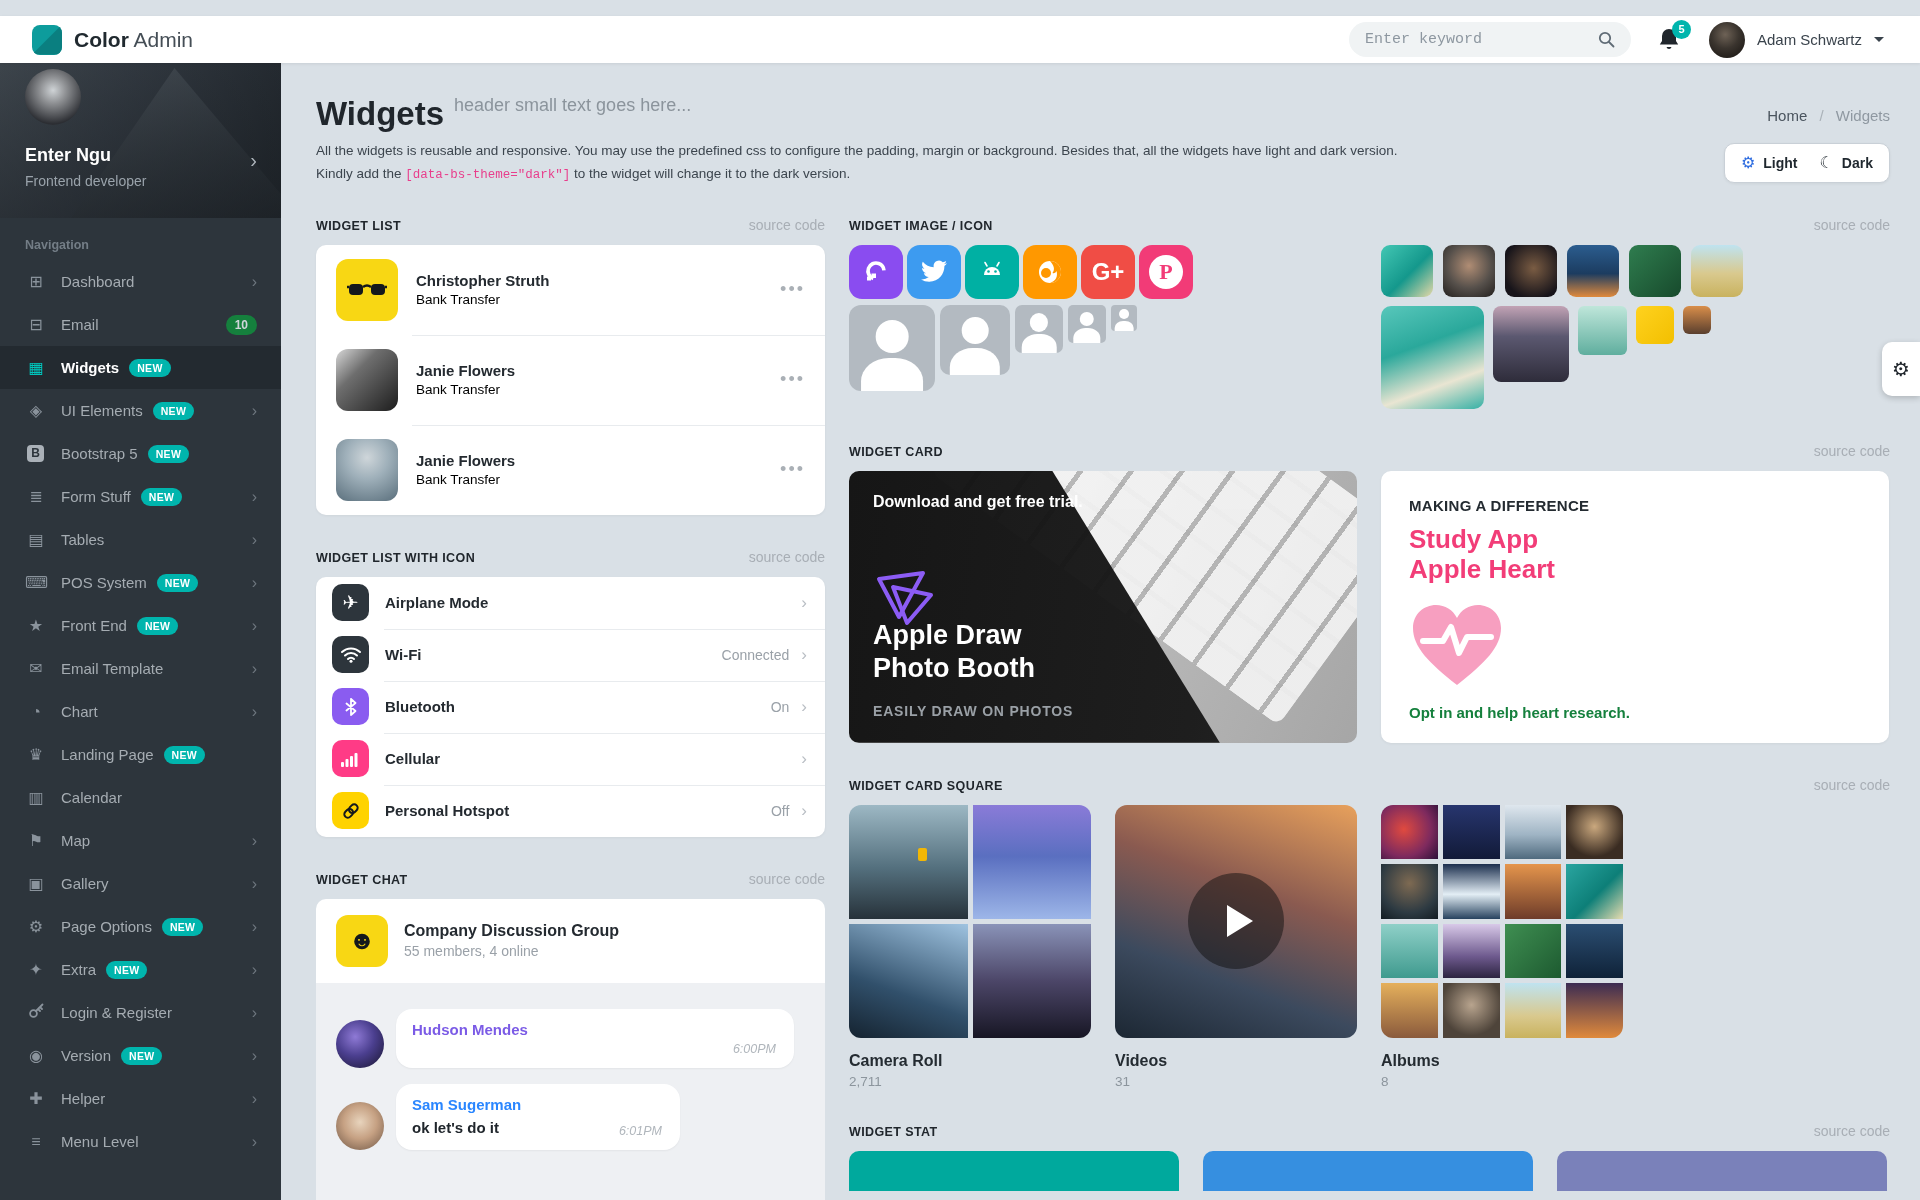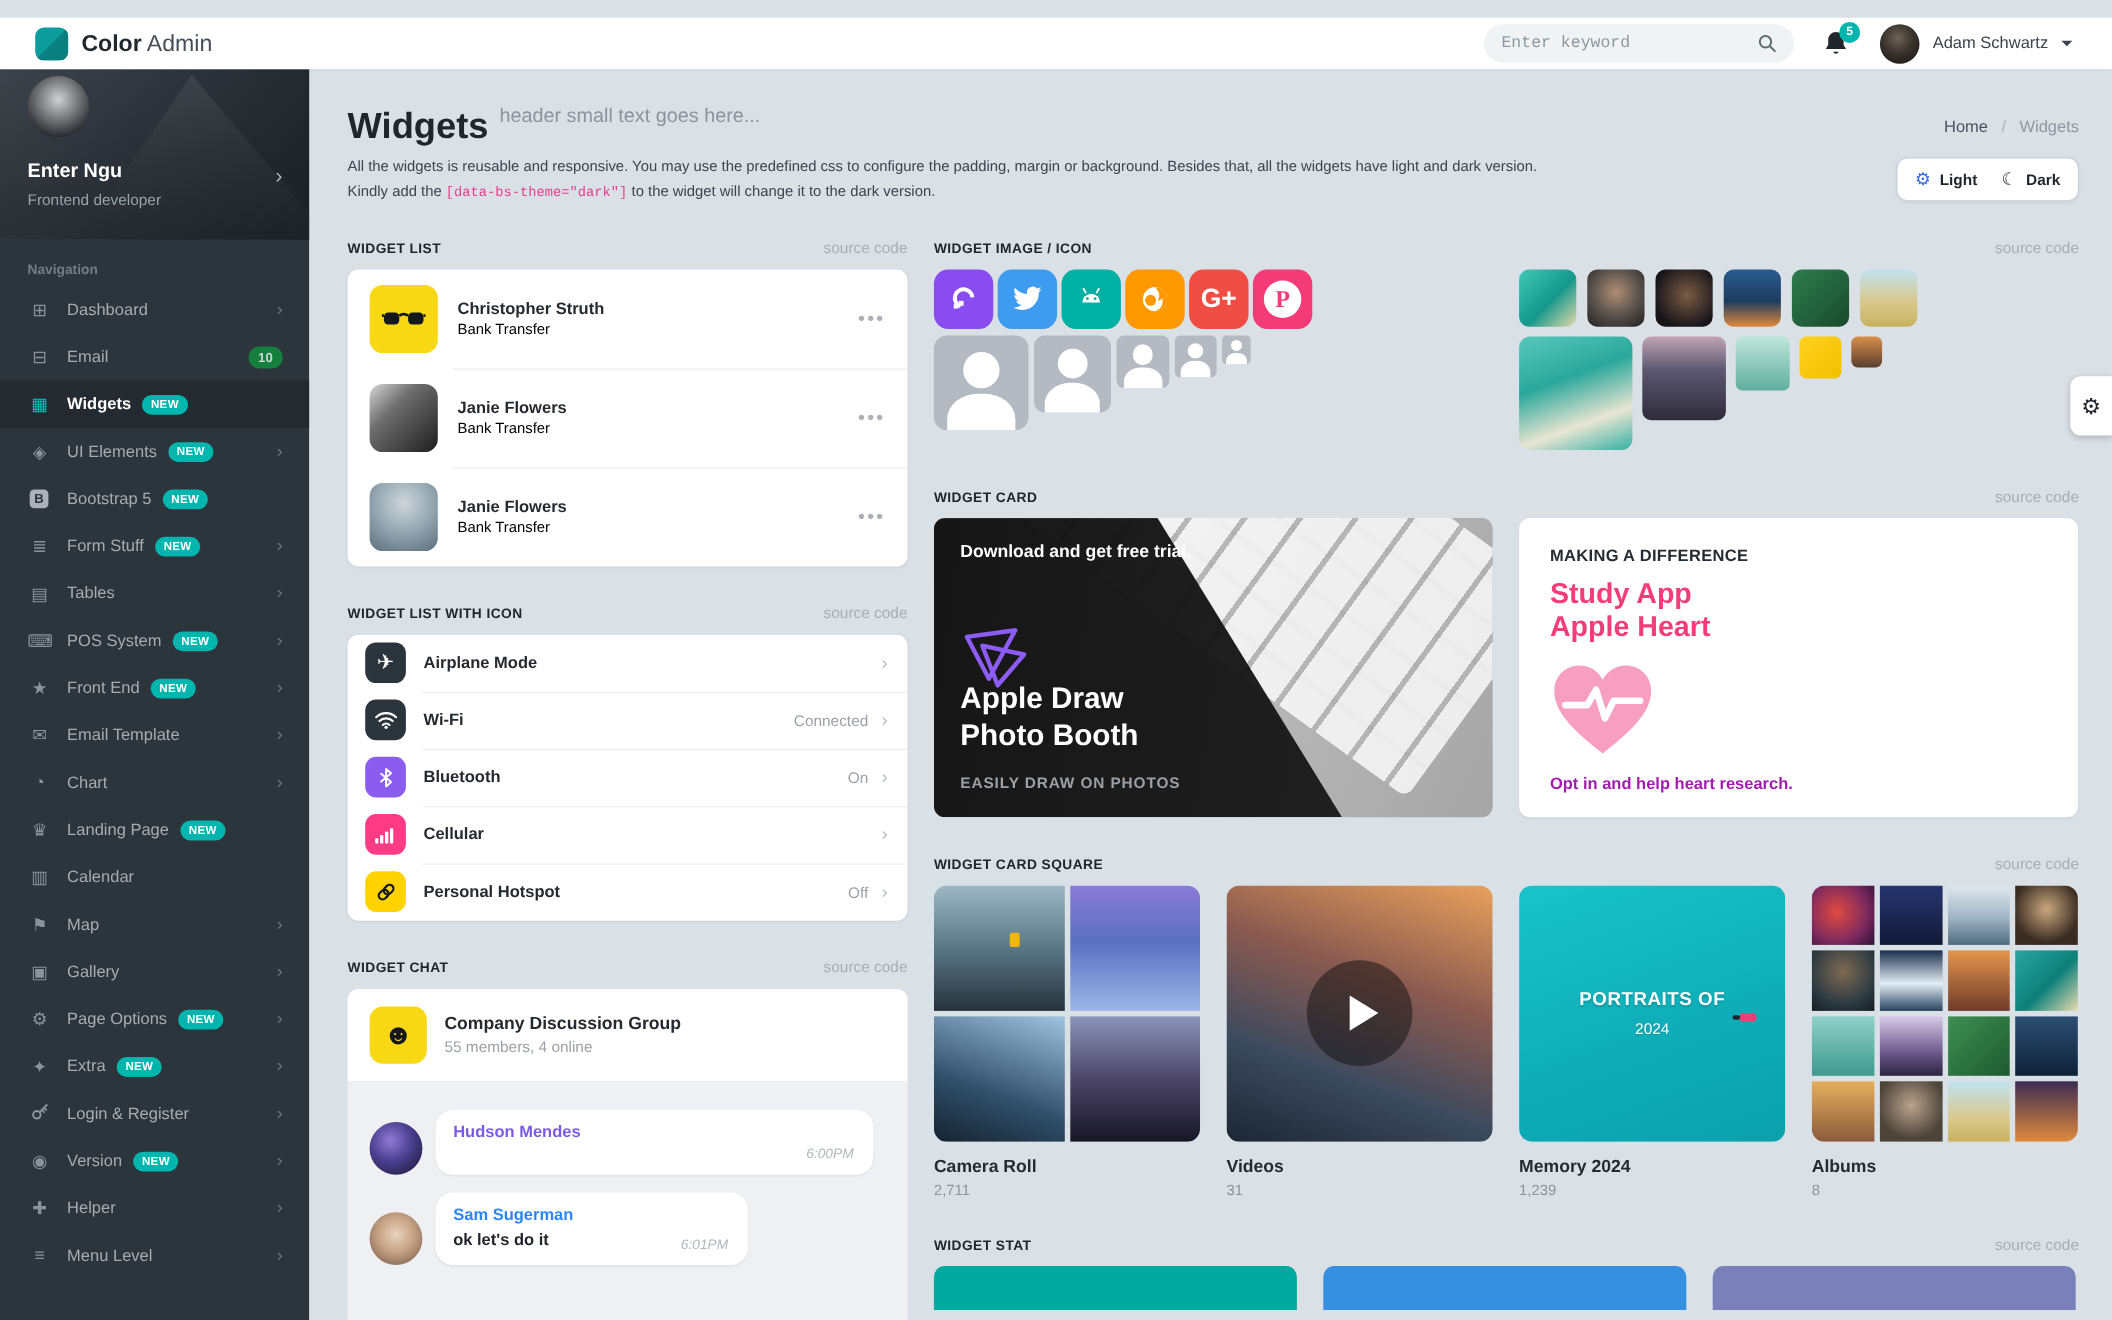--- a/index.html
+++ b/index.html
@@ -141,21 +141,21 @@
   .kbd { position:absolute; top:-80px; right:-30px; width:430px; height:230px; transform:rotate(36deg); background-image:repeating-linear-gradient(90deg,rgba(250,250,250,.95) 0 36px,rgba(175,175,175,.9) 36px 41px),repeating-linear-gradient(0deg,rgba(245,245,245,.9) 0 30px,rgba(175,175,175,.9) 30px 35px); border-radius:10px; opacity:.85; }
   .card-photo .dark { position:absolute; inset:0; background:linear-gradient(100deg,#0e0e0e 0%,#181818 70%,#242424 100%); clip-path:polygon(0 0,40% 0,73% 100%,0 100%); opacity:.96; }
   .cp-tag { position:absolute; top:22px; left:24px; color:#fff; font-size:16px; font-weight:700; z-index:3; }
   .cp-logo { position:absolute; top:96px; left:24px; z-index:3; }
   .cp-title { position:absolute; bottom:58px; left:24px; color:#fff; font-size:27px; line-height:1.22; font-weight:700; z-index:3; }
   .cp-sub { position:absolute; bottom:24px; left:24px; color:#9aa0a6; font-size:14px; font-weight:700; letter-spacing:.8px; z-index:3; }
   .card-heart { width:508px; height:272px; border-radius:10px; background:#fff; position:relative; padding:26px 28px; flex:0 0 508px; box-shadow:0 1px 3px rgba(0,0,0,.05); }
   .ch-eyebrow { font-size:15px; font-weight:700; color:#242b31; letter-spacing:.3px; }
   .ch-title { margin-top:10px; font-size:26px; line-height:1.18; font-weight:700; color:#f23d78; }
   .ch-heart { margin-top:16px; }
-  .ch-foot { position:absolute; left:28px; bottom:22px; font-size:15px; font-weight:700; color:#a21caf; }
+  .ch-foot { position:absolute; left:28px; bottom:22px; font-size:15px; font-weight:700; color:#15803d; }
 
   
   .sq-row { display:flex; gap:24px; }
   .sq-card { width:242px; flex:0 0 242px; }
   .sq-media { width:242px; height:233px; border-radius:12px; overflow:hidden; position:relative; cursor:pointer; }
   .sq-grid2 { display:grid; grid-template-columns:1fr 1fr; grid-template-rows:1fr 1fr; gap:5px; width:100%; height:100%; background:#d9e0e6; }
   .q1 { background:linear-gradient(180deg,#9db8c4 0%,#54707e 55%,#27323a 100%); position:relative; }
   .q1::after { content:""; position:absolute; left:58%; top:38%; width:9px; height:13px; background:#f2b705; border-radius:2px; }
   .q2 { background:linear-gradient(180deg,#8a7bd8 0%,#5a6fc0 45%,#9db6e8 100%); }
   .q3 { background:linear-gradient(200deg,#9fc3e0 0%,#31506b 60%,#152330 100%); }
@@ -649,31 +649,20 @@
                 <div class="play">
                   <i></i>
                 </div>
               </div>
             </div>
             <div class="sq-label">Videos</div>
             <div class="sq-count">31</div>
           </div>
           <div class="sq-card">
             <div class="sq-media">
-              <div class="sq-memory">
-                <div class="mem1">PORTRAITS OF</div>
-                <div class="mem2">2024</div>
-                <div class="swimmer"></div>
-              </div>
-            </div>
-            <div class="sq-label">Memory 2024</div>
-            <div class="sq-count">1,239</div>
-          </div>
-          <div class="sq-card">
-            <div class="sq-media">
               <div class="sq-grid4">
                 <div class="a1"></div>
                 <div class="a2"></div>
                 <div class="a3"></div>
                 <div class="a4"></div>
                 <div class="a5"></div>
                 <div class="a6"></div>
                 <div class="a7"></div>
                 <div class="a8"></div>
                 <div class="a9"></div>

